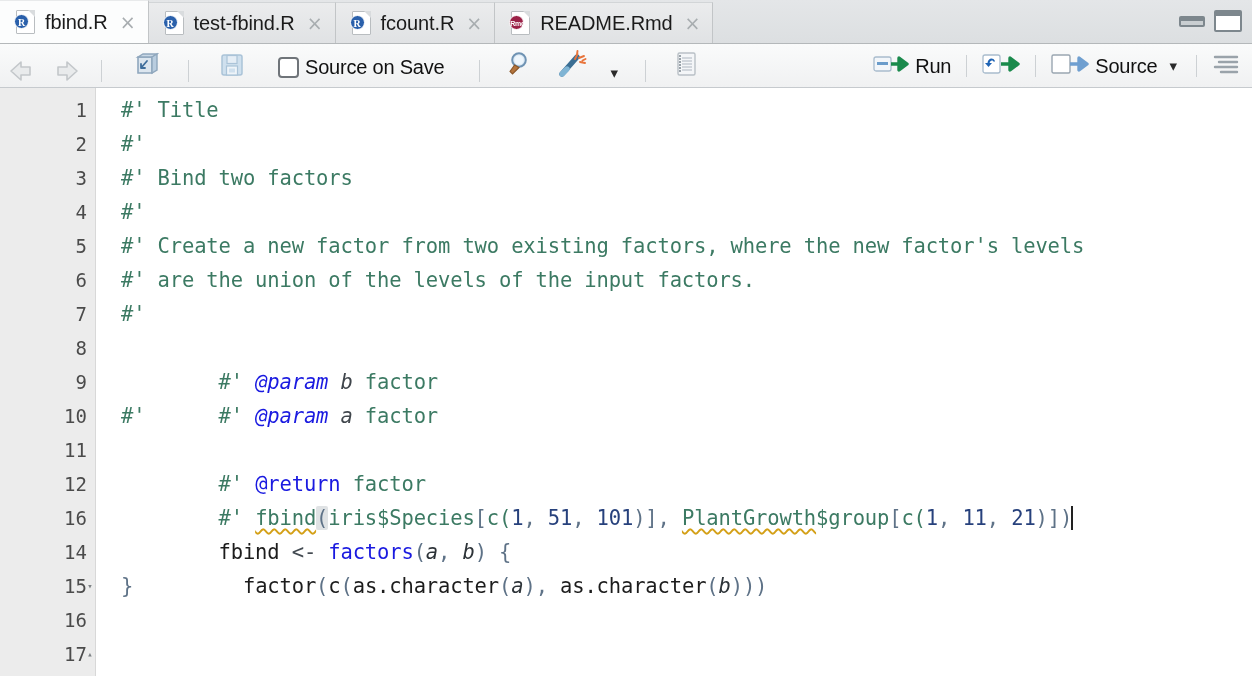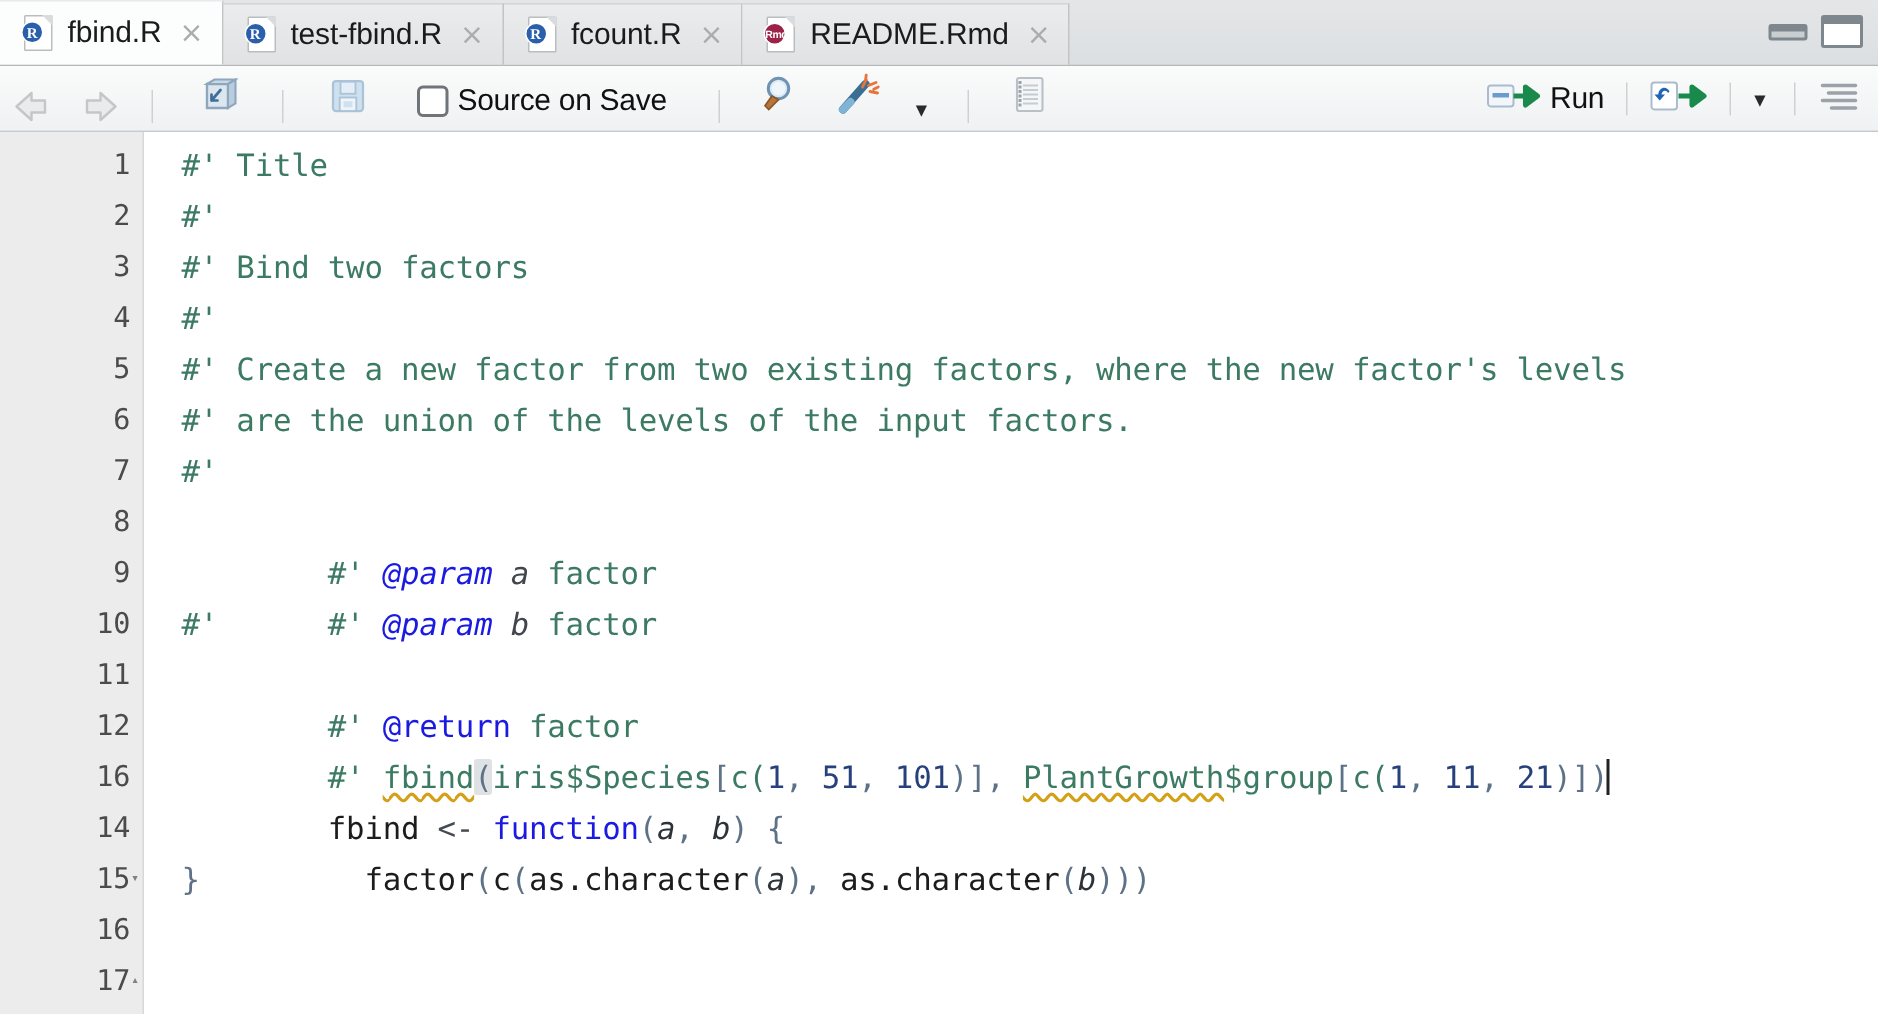--- a/index.html
+++ b/index.html
@@ -368,20 +368,29 @@
           <svg width="38" height="24" viewBox="0 0 38 24">
             <rect x="1" y="3" width="17" height="18" rx="2" fill="#ffffff" stroke="#a9bccd" stroke-width="1.3"></rect>
             <path d="M13 9 C11 5, 6 6, 5.5 11 L3 11 L6.5 15 L10 11 L7.6 11 C8 8, 11 7.6, 12 10 Z" fill="#1f64b5"></path>
             <path d="M19 12 L29 12 M28 6 L36 12 L28 18 Z" stroke="#1a8a4c" stroke-width="3.4" fill="#1a8a4c" stroke-linejoin="round"></path>
           </svg>
         </span>
       </span>
 
       <span class="sep"></span>
 
+      <span class="tbtn">
+        <span>
+          <svg width="38" height="24" viewBox="0 0 38 24">
+            <rect x="1" y="3" width="18" height="18" rx="1.5" fill="#ffffff" stroke="#9aa6b1" stroke-width="1.4"></rect>
+            <path d="M19 12 L29 12 M28 6 L36 12 L28 18 Z" stroke="#6f9fd0" stroke-width="3.4" fill="#6f9fd0" stroke-linejoin="round"></path>
+          </svg>
+        </span>
+        <span class="tbtn-label">Source</span>
+      </span>
       <span style="font-size:15px;color:#2a2a2a;padding:0 10px 0 6px;font-family:'DejaVu Sans',sans-serif;">▾</span>
 
       <span class="sep"></span>
 
       <span style="padding:0 6px;">
         <svg width="28" height="24" viewBox="0 0 28 24">
           <path d="M3 5 H25 M7 10 H25 M3 15 H25 M9 20 H25" stroke="#9aa3aa" stroke-width="2.4" stroke-linecap="round"></path>
         </svg>
       </span>
     </div>
@@ -413,38 +422,38 @@
 
       <div class="cline"><span class="cmt">#' Title</span></div>
       <div class="cline"><span class="cmt">#'</span></div>
       <div class="cline"><span class="cmt">#' Bind two factors</span></div>
       <div class="cline"><span class="cmt">#'</span></div>
       <div class="cline"><span class="cmt">#' Create a new factor from two existing factors, where the new factor's levels</span></div>
       <div class="cline"><span class="cmt">#' are the union of the levels of the input factors.</span></div>
       <div class="cline"><span class="cmt">#'</span></div>
 
       <div class="cline">
+        <span class="cmt">#' </span><span class="tagi">@param</span><span class="pvar"> b</span><span class="cmt"> factor</span>
+      </div>
+      <div class="cline">
         <span class="cmt">#' </span><span class="tagi">@param</span><span class="pvar"> a</span><span class="cmt"> factor</span>
       </div>
-      <div class="cline">
-        <span class="cmt">#' </span><span class="tagi">@param</span><span class="pvar"> b</span><span class="cmt"> factor</span>
-      </div>
 
       <div class="cline"><span class="cmt">#'</span></div>
 
       <div class="cline">
         <span class="cmt">#' </span><span class="tag">@return</span><span class="cmt"> factor</span>
       </div>
 
       <div class="cline">
         <span class="cmt">#' </span><span class="fnc squig">fbind</span><span class="brk bracehl">(</span><span class="fnc">iris$Species</span><span class="brk">[</span><span class="fnc">c(</span><span class="num">1</span><span class="brk">, </span><span class="num">51</span><span class="brk">, </span><span class="num">101</span><span class="brk">)],</span><span class="cmt"> </span><span class="fnc squig">PlantGrowth</span><span class="fnc">$group</span><span class="brk">[</span><span class="fnc">c(</span><span class="num">1</span><span class="brk">, </span><span class="num">11</span><span class="brk">, </span><span class="num">21</span><span class="brk">)])</span><span class="caret"></span>
       </div>
 
       <div class="cline">
-        <span class="id">fbind </span><span class="op">&lt;- </span><span class="kw">function</span><span class="brk">(</span><span class="var">a</span><span class="brk">, </span><span class="var">b</span><span class="brk">)</span><span class="brk"> {</span>
+        <span class="id">fbind </span><span class="op">&lt;- </span><span class="kw">factors</span><span class="brk">(</span><span class="var">a</span><span class="brk">, </span><span class="var">b</span><span class="brk">)</span><span class="brk"> {</span>
       </div>
 
       <div class="cline">
         <span>  </span><span class="id">factor</span><span class="brk">(</span><span class="id">c</span><span class="brk">(</span><span class="id">as.character</span><span class="brk">(</span><span class="var">a</span><span class="brk">)</span><span class="brk">, </span><span class="id">as.character</span><span class="brk">(</span><span class="var">b</span><span class="brk">)))</span>
       </div>
 
       <div class="cline"><span class="brk">}</span></div>
     </div>
   </div>
 </div>

